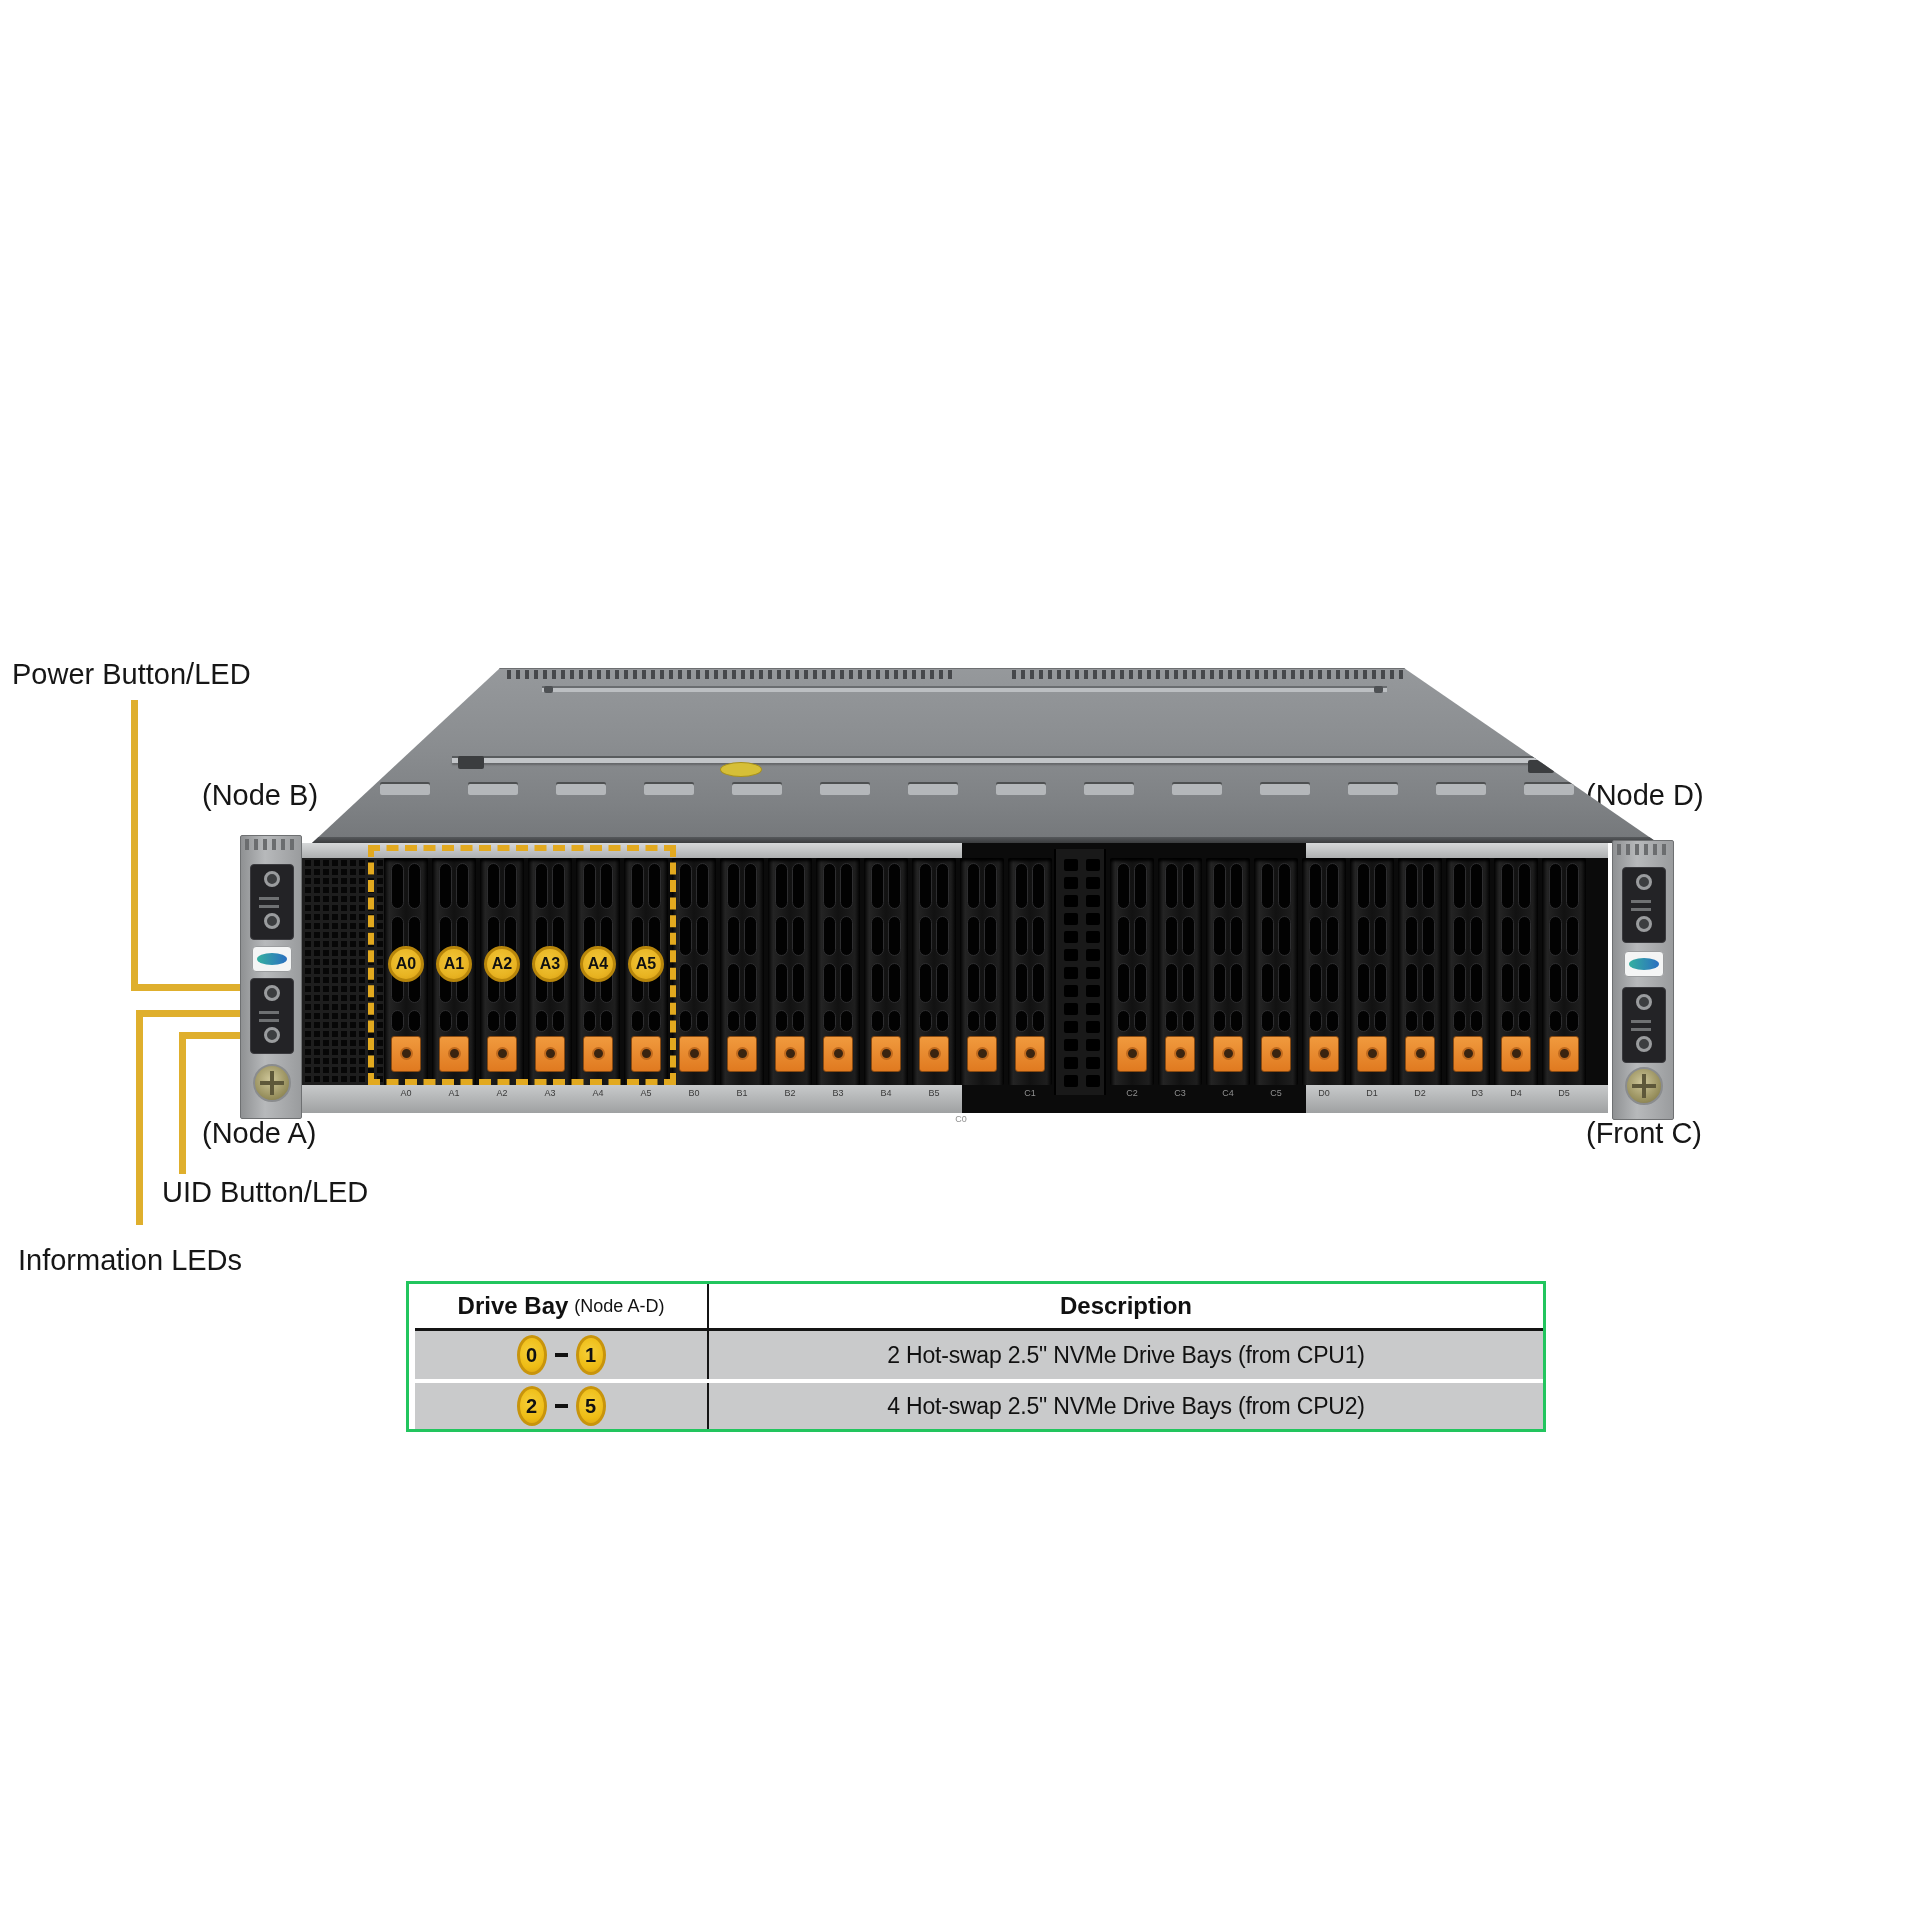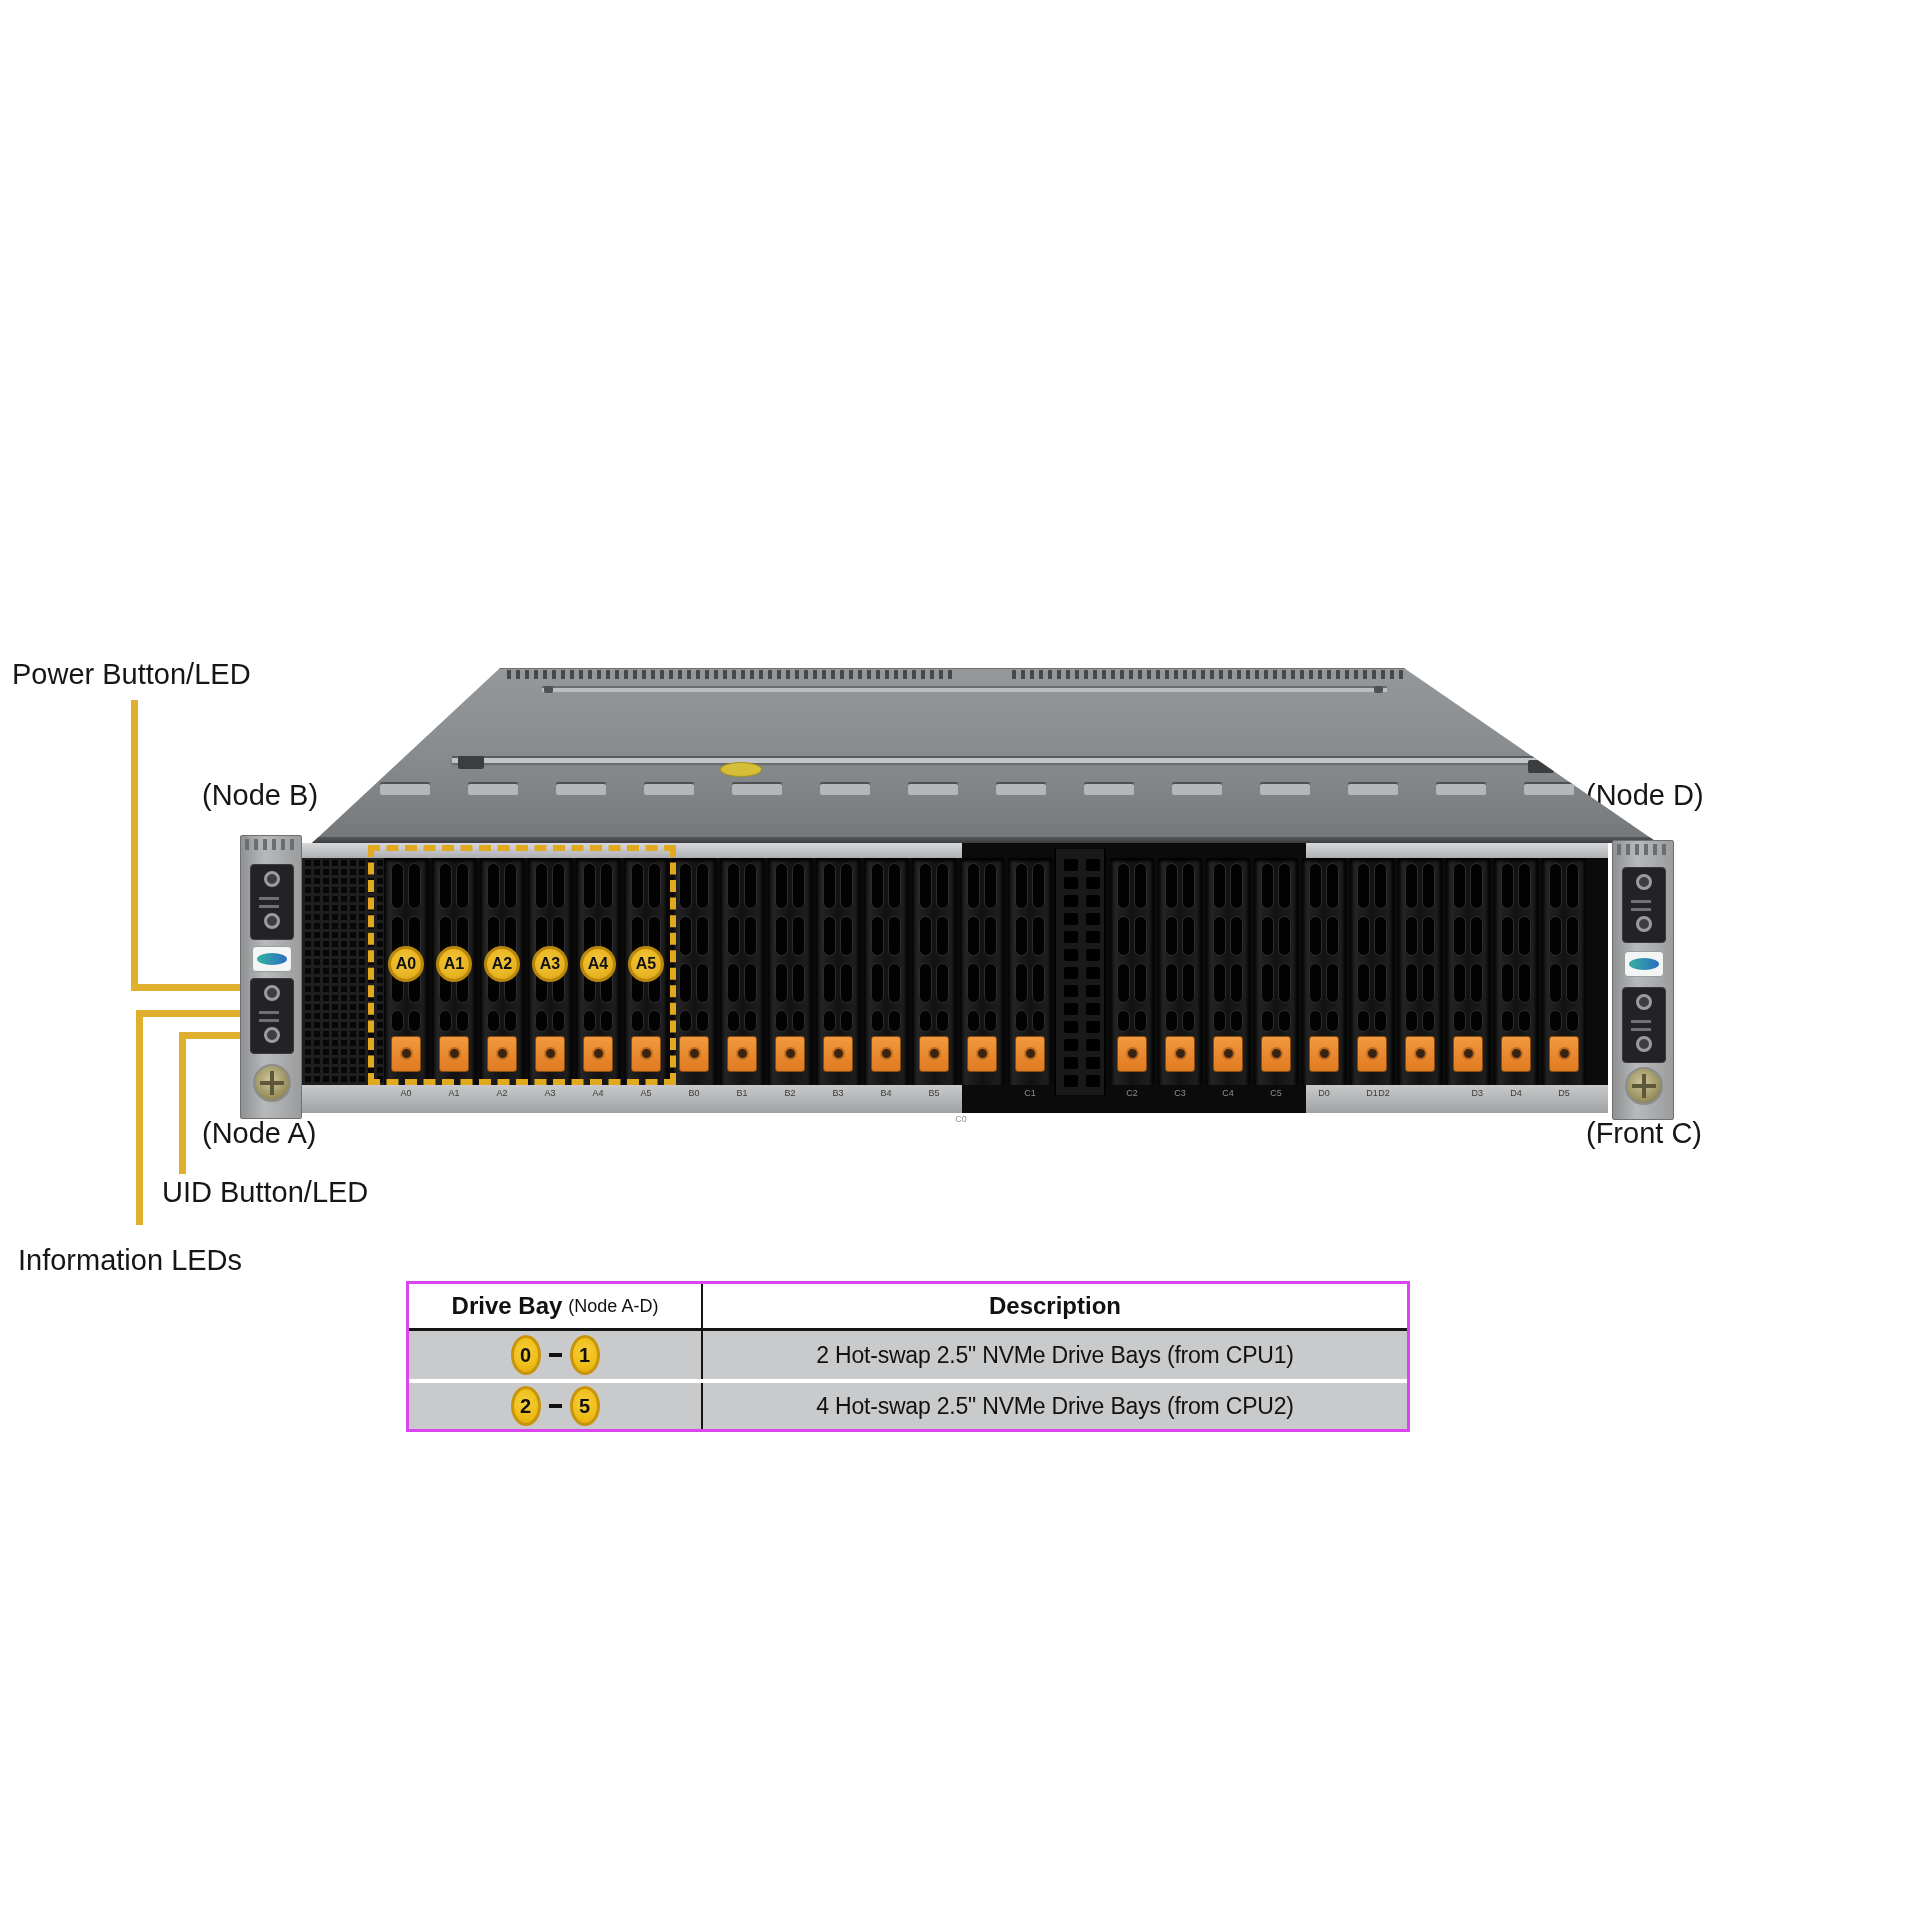--- a/index.html
+++ b/index.html
@@ -81,22 +81,22 @@
   .logo-swirl{position:absolute;left:4px;top:6px;width:30px;height:12px;border-radius:50%;
               background:linear-gradient(90deg,#35b0a0,#2a6fc0);}
   .thumbscrew{position:absolute;left:12px;width:38px;height:38px;border-radius:50%;
               background:radial-gradient(circle at 45% 40%,#cfc79a,#978f5d 65%,#756d41);
               border:2px solid #8a8c8e;box-sizing:border-box;}
   .ts-bar{position:absolute;background:#5e583a;}
   .ts-bar.h{left:5px;top:15px;width:24px;height:4px;}
   .ts-bar.v{left:15px;top:5px;width:4px;height:24px;}
 
   
-  .bay-table{position:absolute;left:406px;top:1281px;width:1004px;background:#fff;
-             border:3px solid #d946ef;box-sizing:border-box;}
+  .bay-table{position:absolute;left:406px;top:1281px;width:1140px;background:#fff;
+             border:3px solid #22c55e;box-sizing:border-box;padding-left:6px;}
   .t-row{display:flex;align-items:stretch;}
   .t-head{height:44px;border-bottom:3px solid #141414;}
   .t-data{height:48px;background:#c9cacb;}
   .t-data.second{height:46px;margin-top:4px;}
   .t-c1{width:294px;border-right:2px solid #141414;display:flex;align-items:center;
         justify-content:center;box-sizing:border-box;}
   .t-c2{flex:1;display:flex;align-items:center;justify-content:center;}
   .th-main{font-size:24px;font-weight:bold;color:#111;}
   .th-sub{font-size:18px;color:#111;margin-left:6px;}
   .t-desc{font-size:23px;color:#111;letter-spacing:-0.2px;}
@@ -710,21 +710,21 @@
       <div class="slot-label dark" style="left: 571px;">B4</div>
       <div class="slot-label dark" style="left: 619px;">B5</div>
       <div class="slot-label light" style="left: 646px; margin-top: 26px;">C0</div>
       <div class="slot-label light" style="left: 715px;">C1</div>
       <div class="slot-label light" style="left: 817px;">C2</div>
       <div class="slot-label light" style="left: 865px;">C3</div>
       <div class="slot-label light" style="left: 913px;">C4</div>
       <div class="slot-label light" style="left: 961px;">C5</div>
       <div class="slot-label dark" style="left: 1009px;">D0</div>
       <div class="slot-label dark" style="left: 1057px;">D1</div>
-      <div class="slot-label dark" style="left: 1069px;">D2</div>
+      <div class="slot-label dark" style="left: 1105px;">D2</div>
       <div class="slot-label dark" style="left: 1153px; text-align: right;">D3</div>
       <div class="slot-label dark" style="left: 1201px;">D4</div>
       <div class="slot-label dark" style="left: 1249px;">D5</div>
     </div>
 
   <div class="dash-box"></div>
   <div id="badges">
       <div class="bay-badge" style="left: 388px;">A0</div>
       <div class="bay-badge" style="left: 436px;">A1</div>
       <div class="bay-badge" style="left: 484px;">A2</div>

